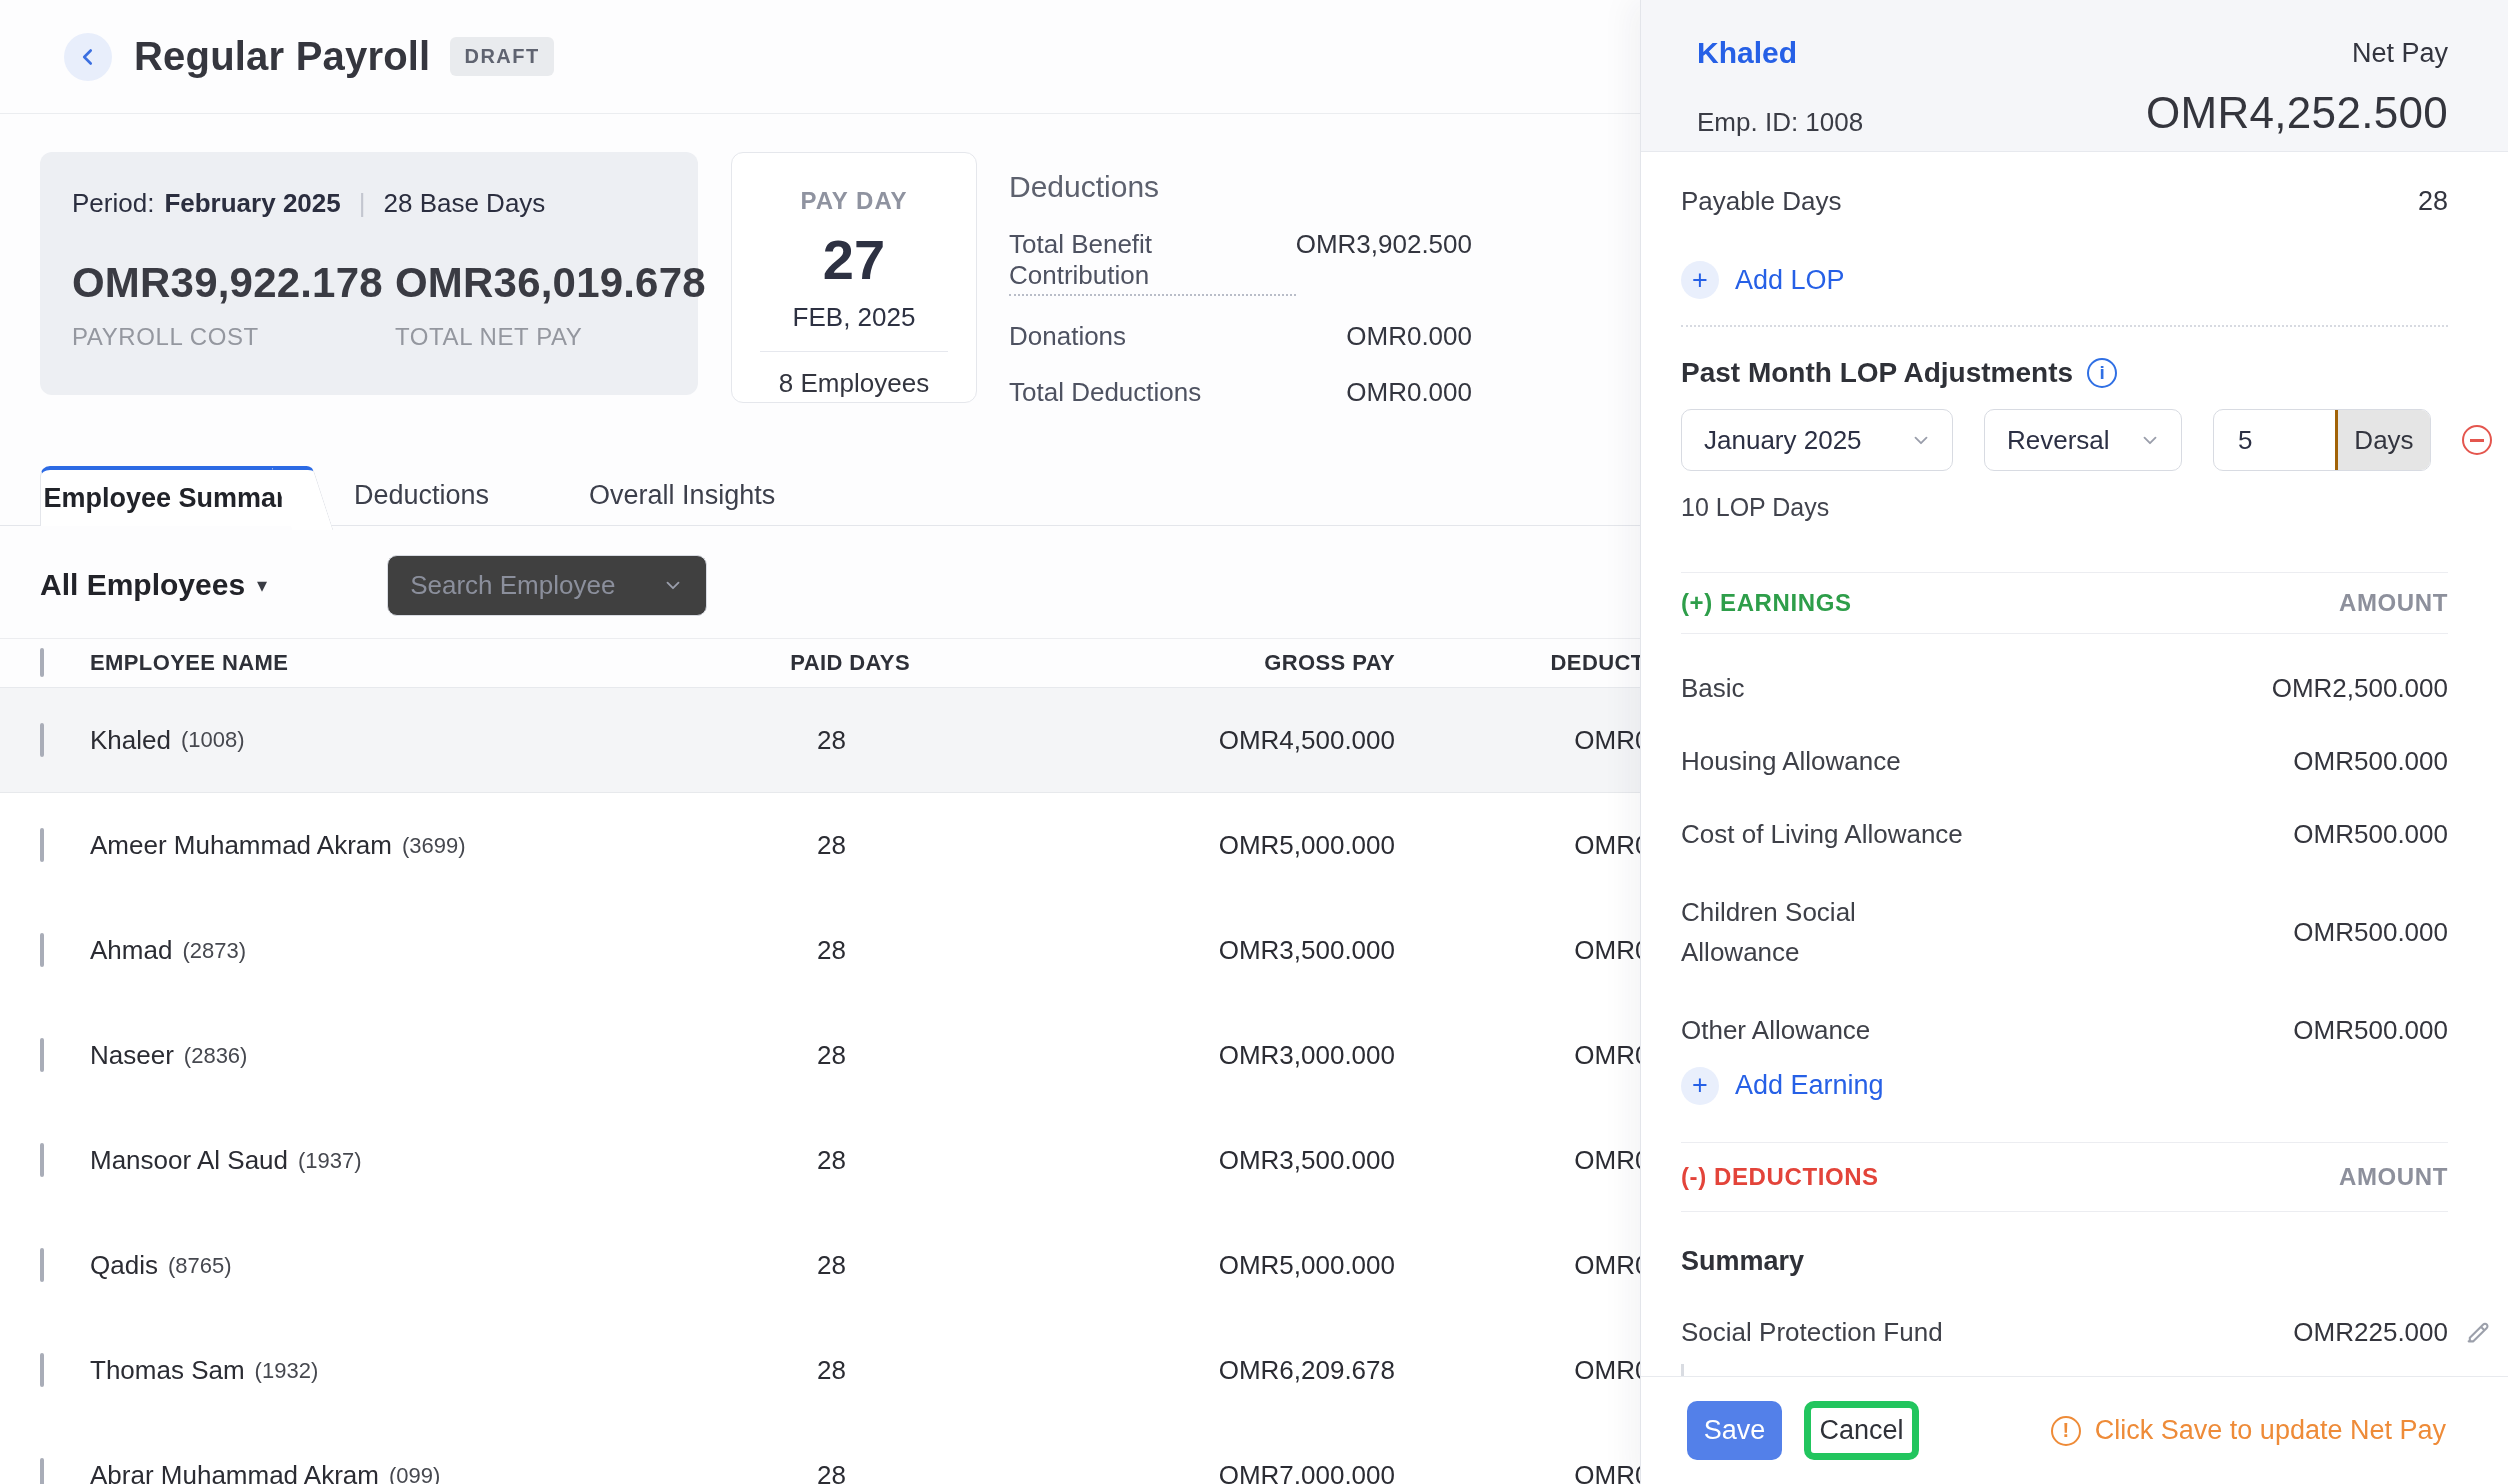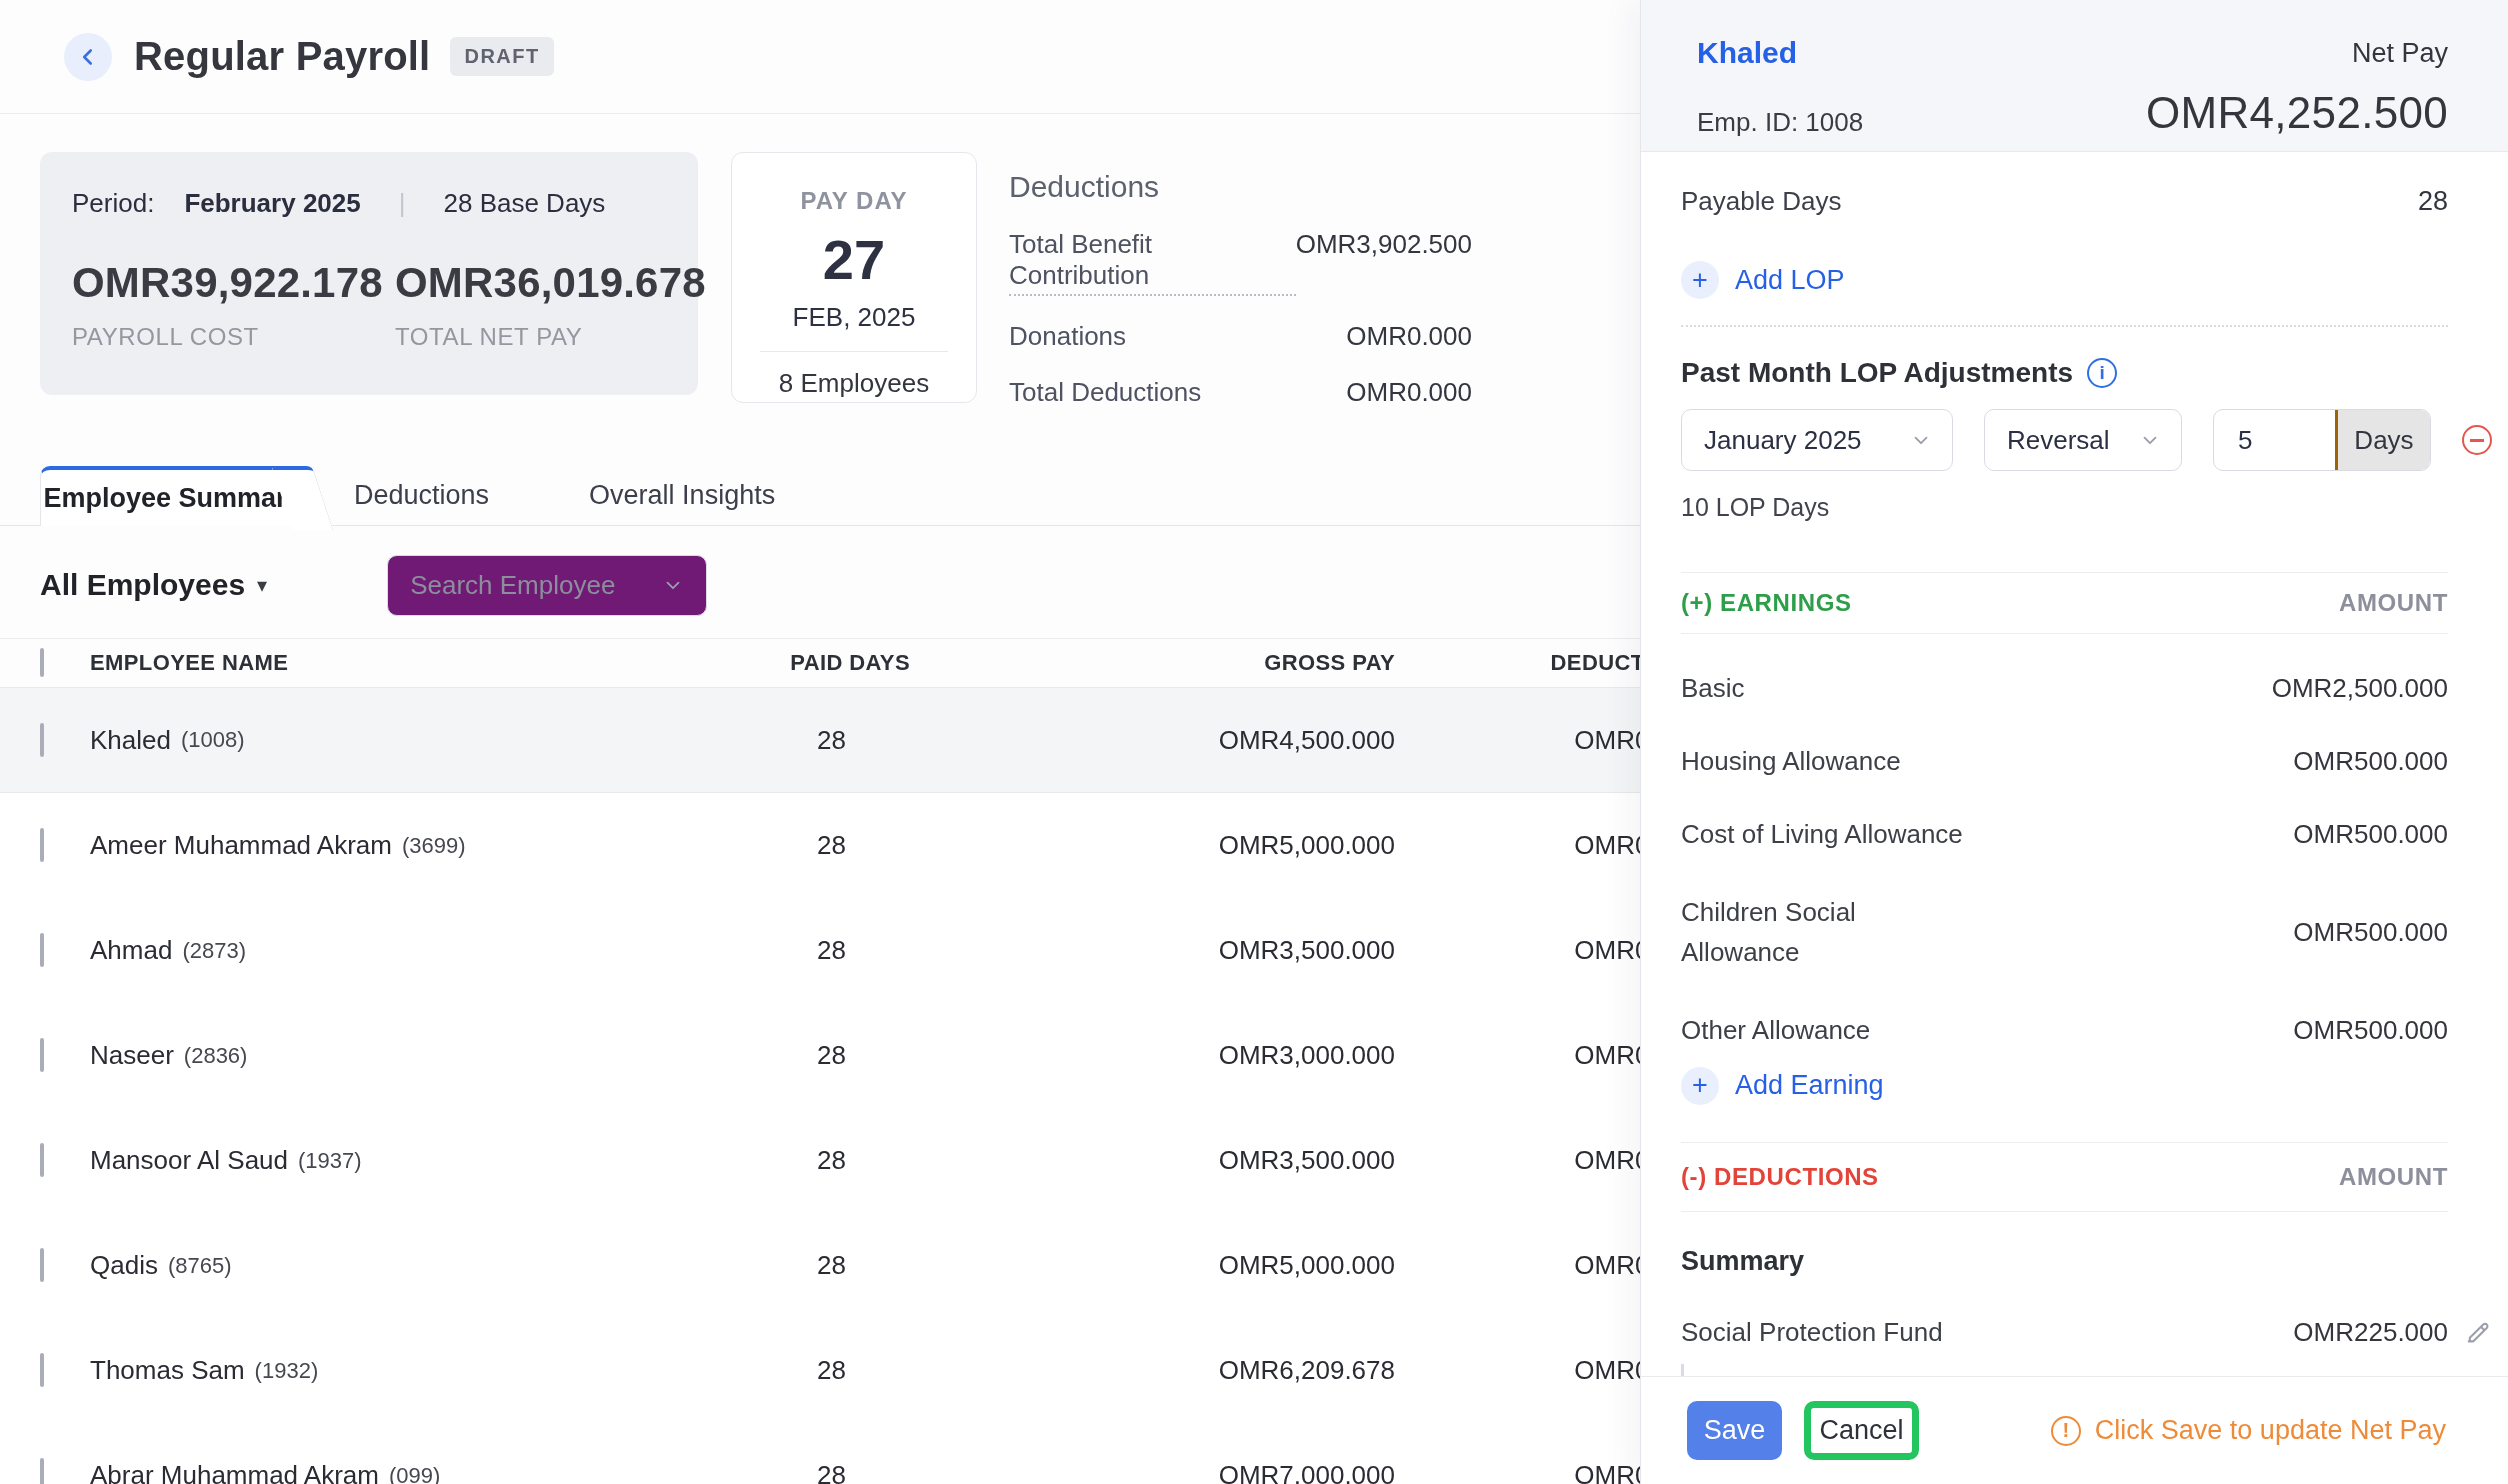--- a/index.html
+++ b/index.html
@@ -24,21 +24,21 @@
     margin-left:20px; background:#e9ebee; color:#5f6370; font-size:20px; font-weight:700;
     letter-spacing:1.5px; padding:8px 14px; border-radius:6px;
   }
 
   
   .summary-row { display:flex; margin:38px 0 0 40px; }
   .summary-card {
     width:658px; height:243px; background:#edeff3; border-radius:12px;
     padding:36px 32px 0 32px;
   }
-  .period-line { font-size:26px; color:#2b2e3f; display:flex; align-items:center;gap:20px; }
+  .period-line { font-size:26px; color:#2b2e3f; display:flex; align-items:center; }
   .period-line b { margin-left:10px; font-weight:700; }
   .period-sep { color:#c3c6cf; margin:0 18px; font-weight:400; }
   .figures { display:flex; margin-top:40px; }
   .figure { min-width:323px; }
   .figure .num { font-size:42px; font-weight:700; color:#3a3b43; letter-spacing:0.2px; }
   .figure .lbl { font-size:24px; color:#94979f; margin-top:16px; letter-spacing:0.6px; }
 
   .payday-card {
     width:246px; height:251px; background:#ffffff; border:1px solid #e5e7ec; border-radius:12px;
     margin-left:33px; padding-top:34px; text-align:center; flex:0 0 auto;
@@ -73,21 +73,21 @@
     border-top:4px solid #2c6ae4; border-right:1px solid #e4e6eb; border-radius:0 6px 0 0;
   }
 
   
   .filter-row { display:flex; align-items:center; margin:28px 12px 0 40px; height:62px; }
   .all-emp { font-size:30px; font-weight:700; color:#222329; display:flex; align-items:center; cursor:pointer; }
   .all-emp .caret { font-size:20px; margin-left:12px; color:#3a3c44; }
   .search-select {
     margin-left:120px; width:320px; height:61px; border:1px solid #d9dce3; border-radius:10px;
     display:flex; align-items:center; justify-content:space-between; padding:0 22px;
-    font-size:26px; color:#8b8f9c; cursor:pointer; background:#701a75;
+    font-size:26px; color:#8b8f9c; cursor:pointer; background:#404040;
   }
 
   
   .table { margin-top:22px; width:1740px; }
   .t-head, .t-row {
     display:grid; grid-template-columns:50px 560px 260px 485px 305px;
     align-items:center; padding-left:40px;
   }
   .t-head {
     height:50px; border-top:1px solid #ecedf0; border-bottom:1px solid #e7e9ed;

